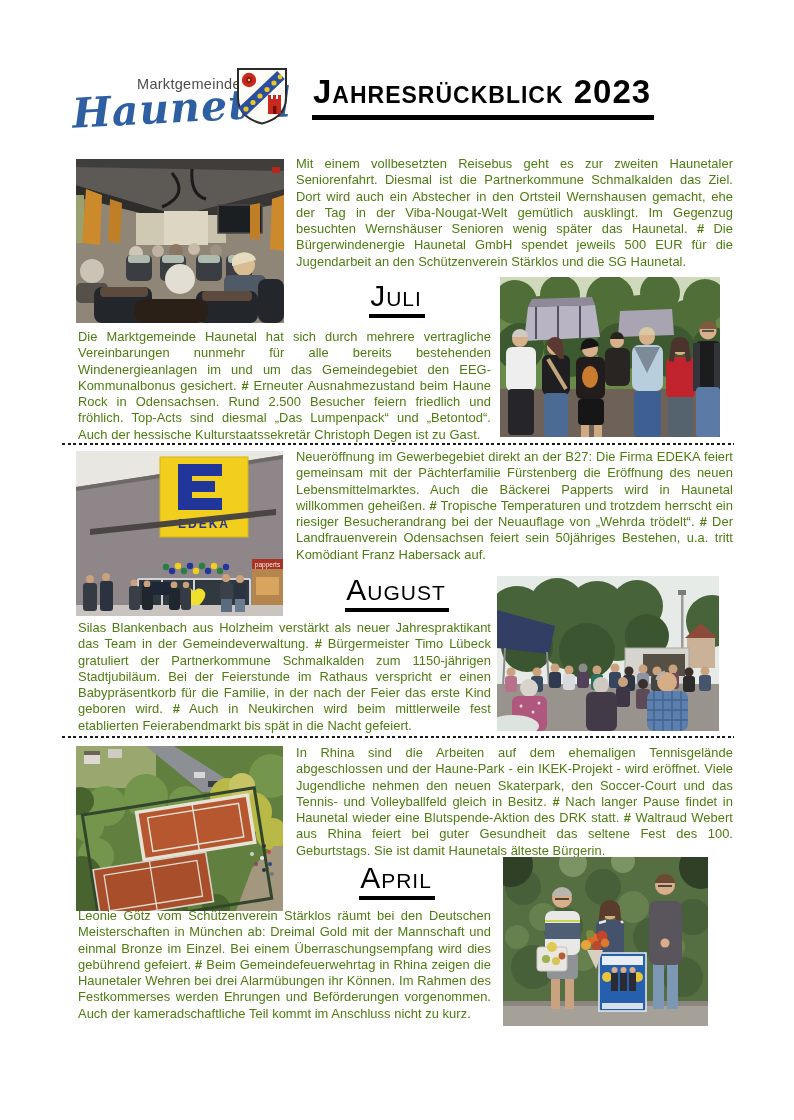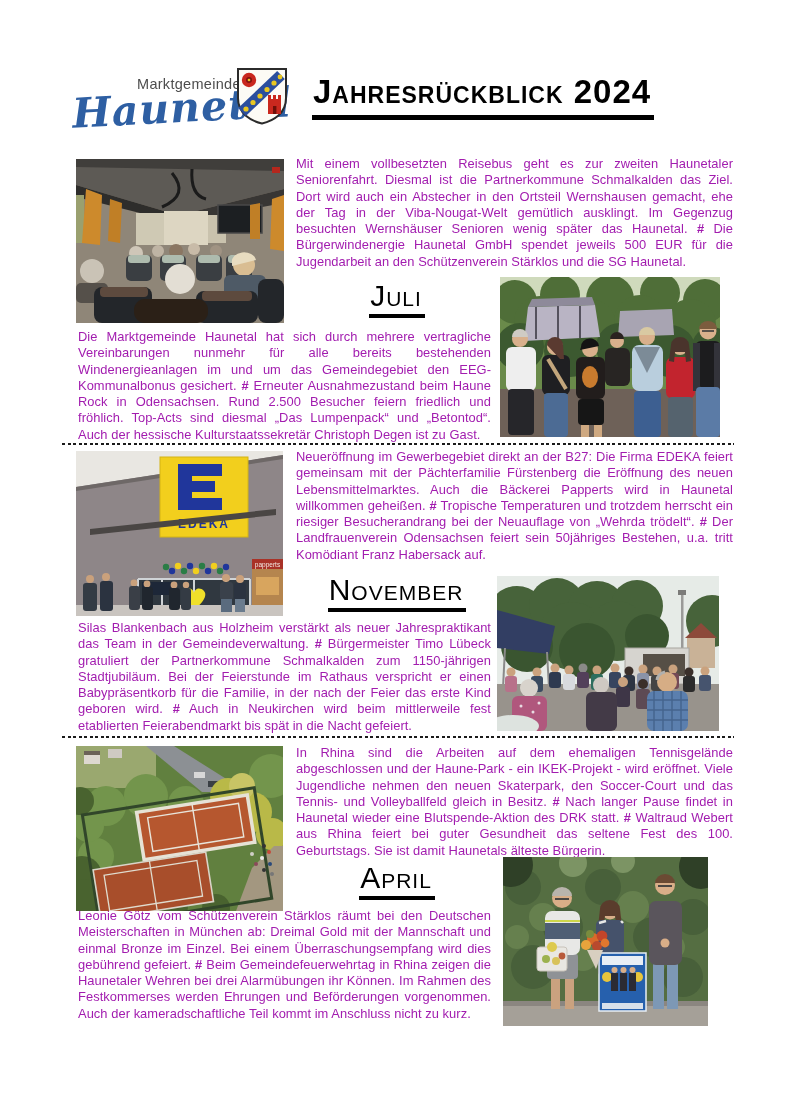--- a/index.html
+++ b/index.html
@@ -1,19 +1,19 @@
 <!DOCTYPE html>
 <html><head>
 <meta charset="utf-8">
 <style>
   html,body{margin:0;padding:0;background:#ffffff;}
   .page{position:relative;width:794px;height:1120px;background:#fff;overflow:hidden;
         font-family:"Liberation Sans",sans-serif;color:#141414;}
   .body-text{position:absolute;font-size:12.9px;line-height:16.25px;text-align:justify;
-        color:#a21caf;letter-spacing:0.05px;}
+        color:#4d7c0f;letter-spacing:0.05px;}
   .body-text b{font-weight:bold;}
   .title{position:absolute;left:312px;top:74px;font-variant:small-caps;font-weight:bold;
         font-size:33px;letter-spacing:1px;color:#000;border-bottom:5px solid #000;
         padding:0 3px 5px 1px;line-height:1.1;white-space:nowrap;}
   .month{position:absolute;left:60px;width:674px;text-align:center;}
   .month span{display:inline-block;font-variant:small-caps;font-weight:normal;font-size:30px;
         letter-spacing:1px;color:#000;border-bottom:4px solid #000;padding:0 3px 2px 1px;line-height:1.05;}
   .sep{position:absolute;left:62px;width:672px;height:2px;
         background:repeating-linear-gradient(90deg,#1a1a1a 0 3px,transparent 3px 5.5px);}
   .photo{position:absolute;display:block;}
@@ -47,21 +47,21 @@
       <g fill="#c9281e">
         <rect x="35" y="33" width="13" height="15"></rect>
         <rect x="35" y="29" width="3" height="5"></rect>
           <rect x="40" y="29" width="3" height="5"></rect>
           <rect x="45" y="29" width="3" height="5"></rect>
       </g>
       <rect x="40" y="40" width="3.4" height="8" fill="#6e0f08"></rect>
     </svg>
   </div>
 
-  <div class="title">Jahresrückblick 2024</div>
+  <div class="title">Jahresrückblick 2023</div>
 
   <svg class="photo" style="left:76px;top:159px" width="208" height="164" viewBox="0 0 208 164">
     <rect width="208" height="164" fill="#8f8678"></rect>
     <polygon points="0,0 208,0 208,30 120,52 88,52 0,26" fill="#5d5a55"></polygon>
     <polygon points="0,0 208,0 208,12 0,8" fill="#403e3b"></polygon>
     <polygon points="0,26 88,52 88,60 0,38" fill="#2e2d2b"></polygon>
     <polygon points="208,30 120,52 120,60 208,44" fill="#383634"></polygon>
     <rect x="60" y="54" width="28" height="32" fill="#cfc9b4"></rect>
     <rect x="88" y="52" width="44" height="34" fill="#ddd6c2"></rect>
     <rect x="132" y="56" width="18" height="28" fill="#c9c2ad"></rect>
@@ -243,21 +243,21 @@
       <rect x="145" y="148" width="11" height="13" fill="#5a6b7e"></rect>
       <circle cx="164" cy="128" r="4" fill="#caa17c"></circle>
         <rect x="158" y="132" width="12" height="17" rx="3" fill="#2b3340"></rect>
       <rect x="159" y="148" width="10" height="13" fill="#6b7c8e"></rect>
     </g>
   </svg>
 
   <div class="body-text" style="left:296px;top:449px;width:437px">Neueröffnung im Gewerbegebiet direkt an der B27: Die Firma EDEKA feiert gemeinsam mit der Pächterfamilie Fürstenberg die Eröffnung des neuen Lebensmittelmarktes. Auch die Bäckerei Papperts wird in Haunetal willkommen geheißen. <b>#</b> Tropische Temperaturen und trotzdem herrscht ein riesiger Besucherandrang bei der Neuauflage von „Wehrda trödelt“. <b>#</b> Der Landfrauenverein Odensachsen feiert sein 50jähriges Bestehen, u.a. tritt Komödiant Franz Habersack auf.</div>
 
   <div class="month" style="top:574px">
-    <span>November</span>
+    <span>August</span>
   </div>
 
   <svg class="photo" style="left:497px;top:576px" width="222" height="155" viewBox="0 0 222 155">
     <rect width="222" height="155" fill="#e6ebe7"></rect>
     <g fill="#47633a">
       <circle cx="20" cy="40" r="30"></circle>
         <circle cx="60" cy="30" r="28"></circle>
         <circle cx="100" cy="35" r="30"></circle>
       <circle cx="140" cy="30" r="26"></circle>
         <circle cx="75" cy="60" r="34"></circle>

